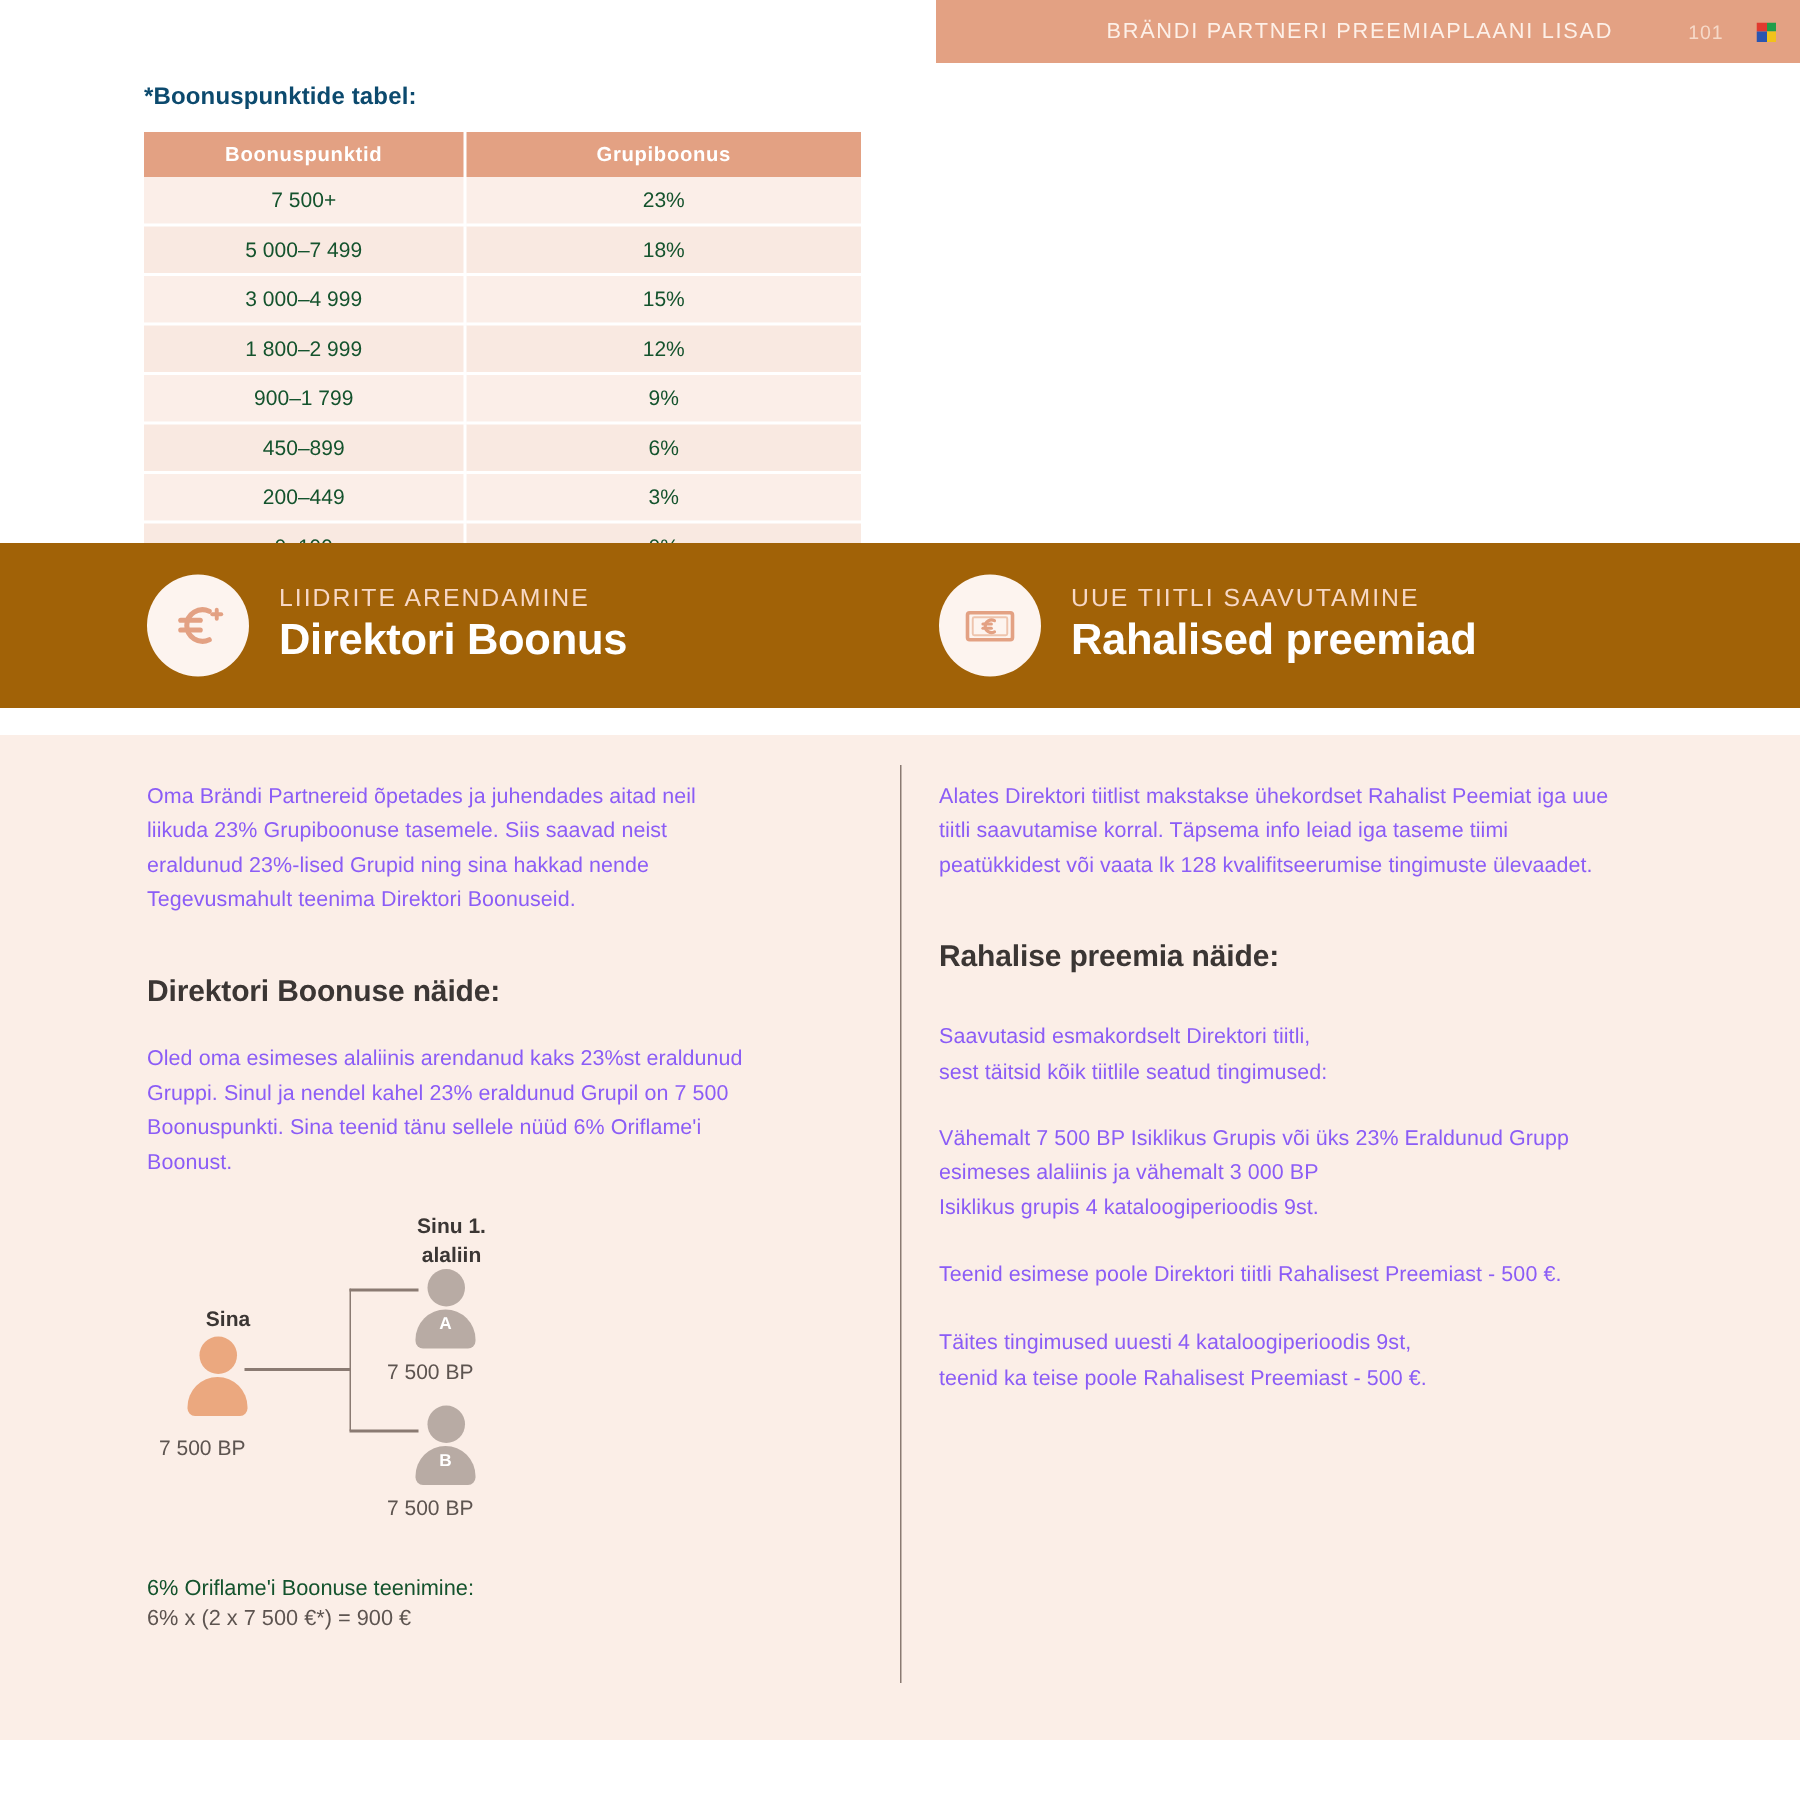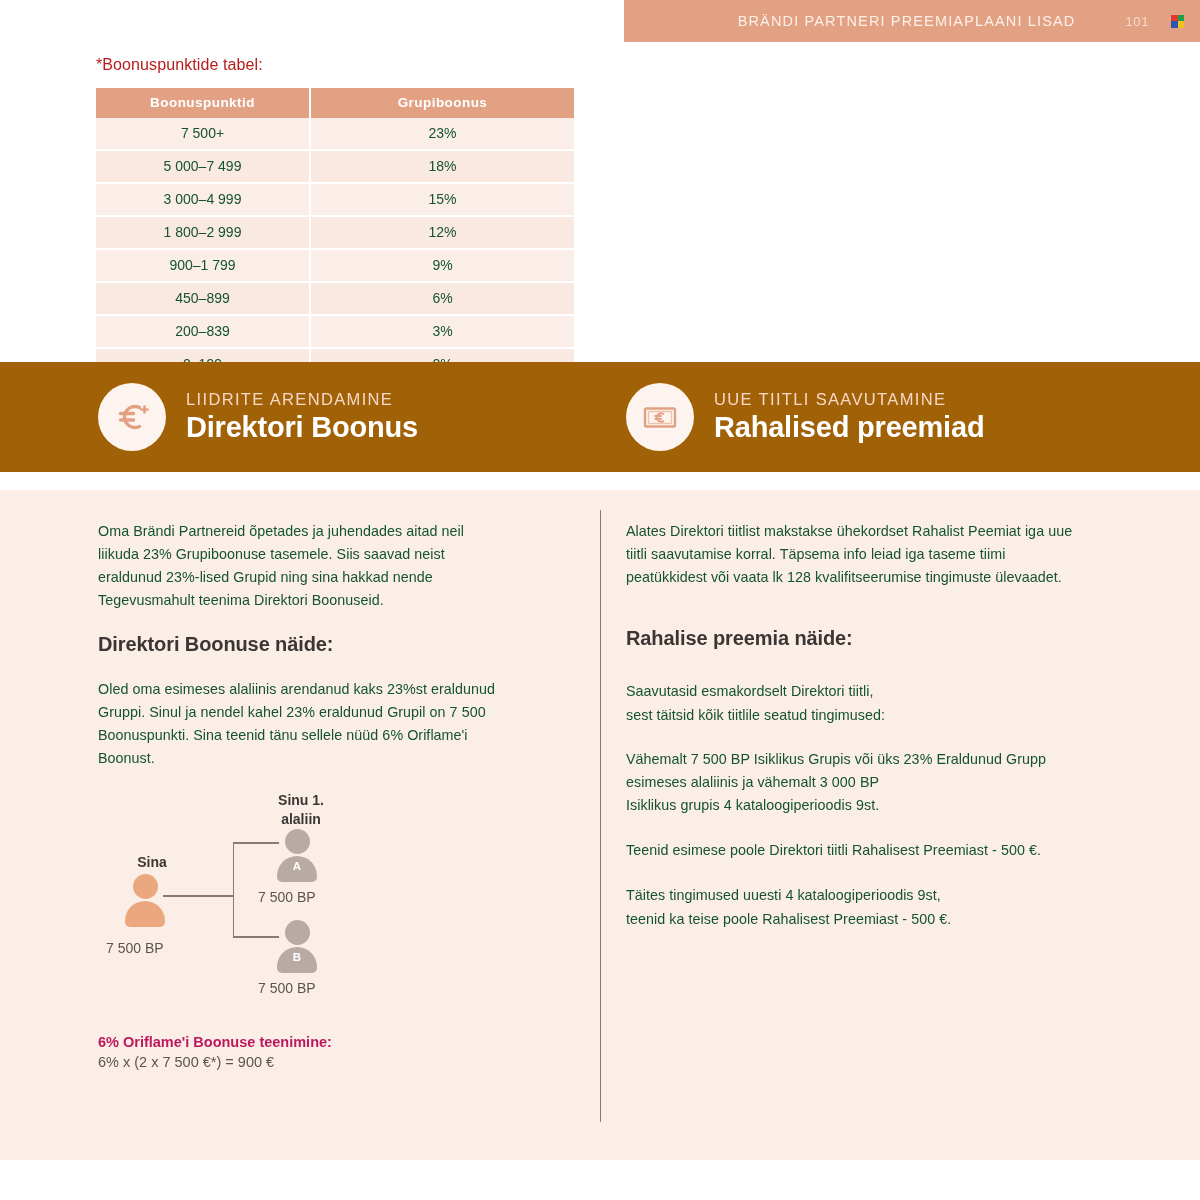--- a/index.html
+++ b/index.html
@@ -35,21 +35,21 @@
     grid-template-columns: 1fr 1fr; grid-template-rows: 1fr 1fr;
     overflow: hidden;
   }
   .logo-grid i { display: block; }
 
   
   .top-zone { position: absolute; left: 0; top: 0; width: 1200px; height: 362px; background: #ffffff; }
 
   .table-caption {
     position: absolute; left: 96px; top: 56px;
-    font-size: 16px; font-weight: 400; color: #b91c1c; letter-spacing: .1px; text-align: center;
+    font-size: 16px; font-weight: 700; color: #0c4a6e; letter-spacing: .1px; text-align: center;
   }
   .bonus-table {
     position: absolute; left: 96px; top: 88px; width: 478px;
     border-collapse: collapse;
   }
   .bonus-table th {
     background: #e3a183; color: #ffffff;
     font-size: 13.5px; font-weight: 700; letter-spacing: .45px;
     padding: 7px 0 8px 0; text-align: center;
     border-right: 2px solid #ffffff;
@@ -100,21 +100,21 @@
   .divider {
     position: absolute; left: 600px; top: 510px; width: 1px; height: 612px;
     background: #8a7a72;
   }
 
   .col { position: absolute; top: 0; }
   .col.left  { left: 98px;  width: 430px; }
   .col.right { left: 626px; width: 470px; }
 
   .para {
-    font-size: 14.3px; color: #14532d; line-height: 1.62; letter-spacing: .05px;
+    font-size: 14.3px; color: #8b5cf6; line-height: 1.62; letter-spacing: .05px;
   }
   .sub-head {
     font-size: 20px; font-weight: 700; color: #3b3634; letter-spacing: -.1px;
   }
 
   
   .diagram { position: relative; width: 360px; height: 220px; }
   .person { position: absolute; width: 40px; }
   .person .head { width: 25px; height: 25px; border-radius: 50%; margin: 0 auto; }
   .person .torso {
@@ -129,21 +129,21 @@
   .person.sub .head, .person.sub .torso { background: #b8aba4; }
   .dg-label {
     position: absolute; font-size: 14px; font-weight: 700; color: #3b3634;
     line-height: 1.25; text-align: center;
   }
   .dg-bp {
     position: absolute; font-size: 14px; color: #5d5450; white-space: nowrap;
   }
   .dg-line { position: absolute; background: #8a7a72; }
 
-  .calc-head { font-size: 14.5px; font-weight: 700; color: #be185d; }
+  .calc-head { font-size: 14.5px; font-weight: 400; color: #14532d; }
   .calc-body { font-size: 14.5px; color: #5d5450; margin-top: 4px; }
 </style>
 </head>
 <body>
 
 <div class="page">
 
   <div class="top-zone">
 
     <div class="header-bar">
@@ -185,21 +185,21 @@
         </tr>
         <tr>
           <td class="col-a">900–1 799</td>
           <td class="col-b">9%</td>
         </tr>
         <tr>
           <td class="col-a">450–899</td>
           <td class="col-b">6%</td>
         </tr>
         <tr>
-          <td class="col-a">200–839</td>
+          <td class="col-a">200–449</td>
           <td class="col-b">3%</td>
         </tr>
         <tr>
           <td class="col-a">0–199</td>
           <td class="col-b">0%</td>
         </tr>
       </tbody>
     </table>
   </div>
 
@@ -243,21 +243,21 @@
       </div>
     </div>
   </div>
 
   <div class="body-zone"></div>
   <div class="divider"></div>
 
   <div class="col left" style="top:520px;">
     <div class="para" style="width:400px;">Oma Brändi Partnereid õpetades ja juhendades aitad neil liikuda 23% Grupiboonuse tasemele. Siis saavad neist eraldunud 23%-lised Grupid ning sina hakkad nende Tegevusmahult teenima Direktori Boonuseid.</div>
 
-    <div class="sub-head" style="margin-top:20px;">Direktori Boonuse näide:</div>
+    <div class="sub-head" style="margin-top:37px;">Direktori Boonuse näide:</div>
 
     <div class="para" style="width:405px; margin-top:22px;">Oled oma esimeses alaliinis arendanud kaks 23%st eraldunud Gruppi. Sinul ja nendel kahel 23% eraldunud Grupil on 7 500 Boonuspunkti. Sina teenid tänu sellele nüüd 6% Oriflame'i Boonust.</div>
 
     <div class="diagram" style="margin-top:22px; margin-left:8px;">
 
       <div class="dg-label" style="left:150px; top:0px; width:90px;">Sinu 1.</div>
       <div class="dg-label" style="left:150px; top:19px; width:90px;">alaliin</div>
 
       <div class="dg-label" style="left:8px; top:62px; width:76px;">Sina</div>
 

